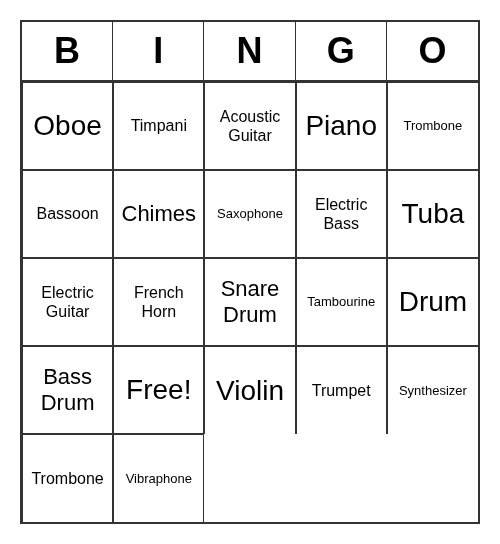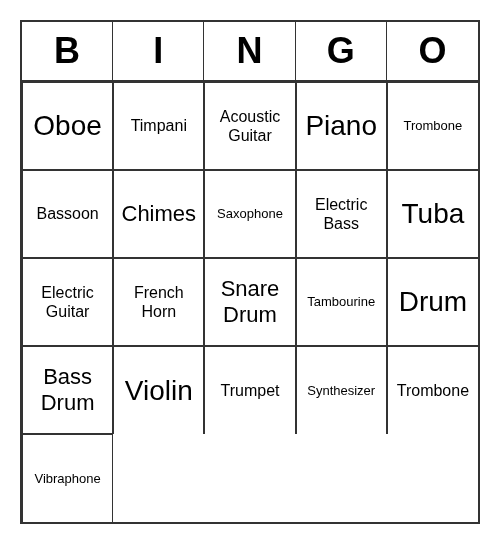--- a/index.html
+++ b/index.html
@@ -120,20 +120,23 @@
       <div class="bingo-cell">
         <span class="cell-text cell-text">Tambourine</span>
       </div>
       <div class="bingo-cell">
         <span class="cell-text xlarge">Drum</span>
       </div>
       <div class="bingo-cell">
         <span class="cell-text large">Bass Drum</span>
       </div>
       <div class="bingo-cell">
+        <span class="cell-text xlarge">Free!</span>
+      </div>
+      <div class="bingo-cell">
         <span class="cell-text xlarge">Violin</span>
       </div>
       <div class="bingo-cell">
         <span class="cell-text medium">Trumpet</span>
       </div>
       <div class="bingo-cell">
         <span class="cell-text cell-text">Synthesizer</span>
       </div>
       <div class="bingo-cell">
         <span class="cell-text medium">Trombone</span>

